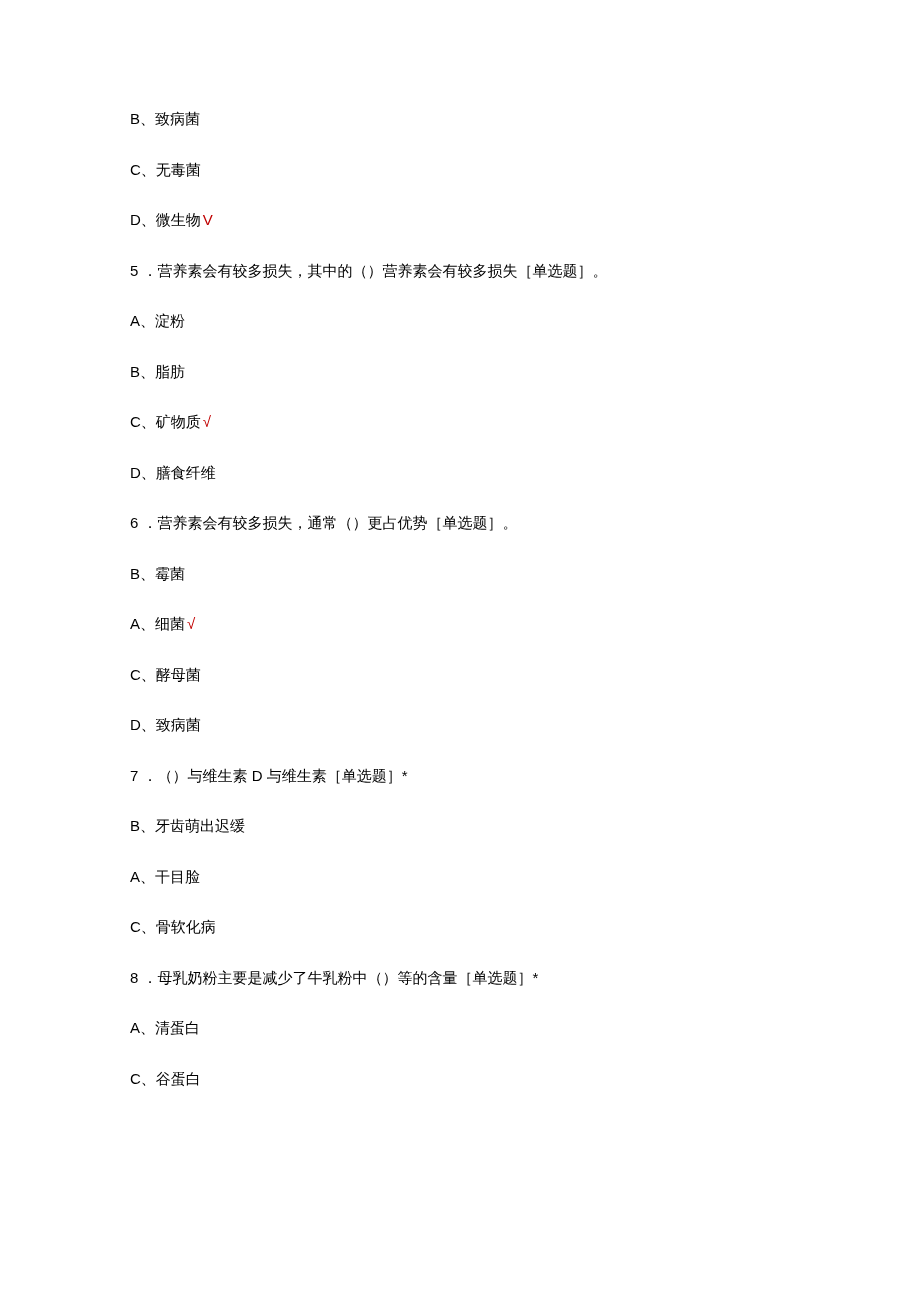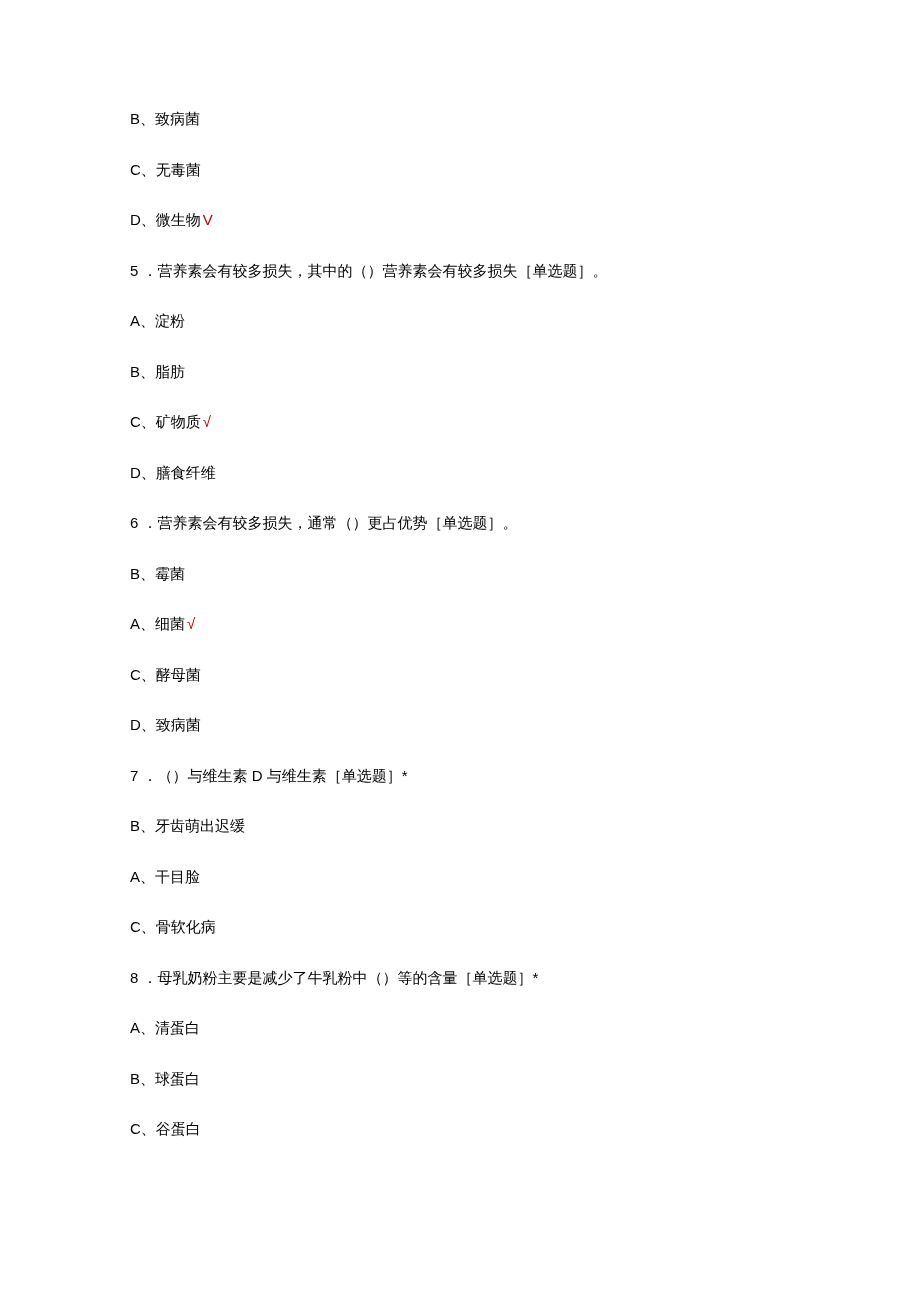--- a/index.html
+++ b/index.html
@@ -42,15 +42,14 @@
     <div class="line"><span>B、</span><span>霉菌</span></div>
     <div class="line"><span>A、</span><span>细菌</span><span class="correct-mark">√</span></div>
     <div class="line"><span>C、</span><span>酵母菌</span></div>
     <div class="line"><span>D、</span><span>致病菌</span></div>
     <div class="line"><span>7 ．</span><span>（）与维生素 D 与维生素［单选题］*</span></div>
     <div class="line"><span>B、</span><span>牙齿萌出迟缓</span></div>
     <div class="line"><span>A、</span><span>干目脸</span></div>
     <div class="line"><span>C、</span><span>骨软化病</span></div>
     <div class="line"><span>8 ．</span><span>母乳奶粉主要是减少了牛乳粉中（）等的含量［单选题］*</span></div>
     <div class="line"><span>A、</span><span>清蛋白</span></div>
-    <div class="line"><span>B、</span><span>球蛋白</span></div>
     <div class="line"><span>C、</span><span>谷蛋白</span></div>
   </div>
 
 </body></html>

